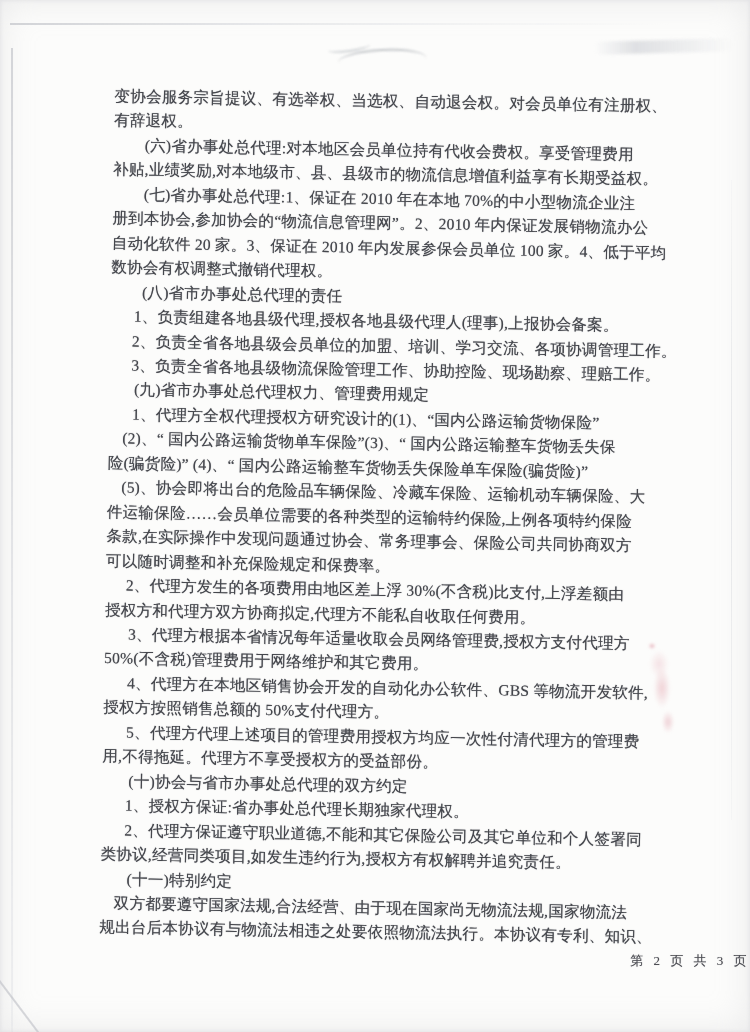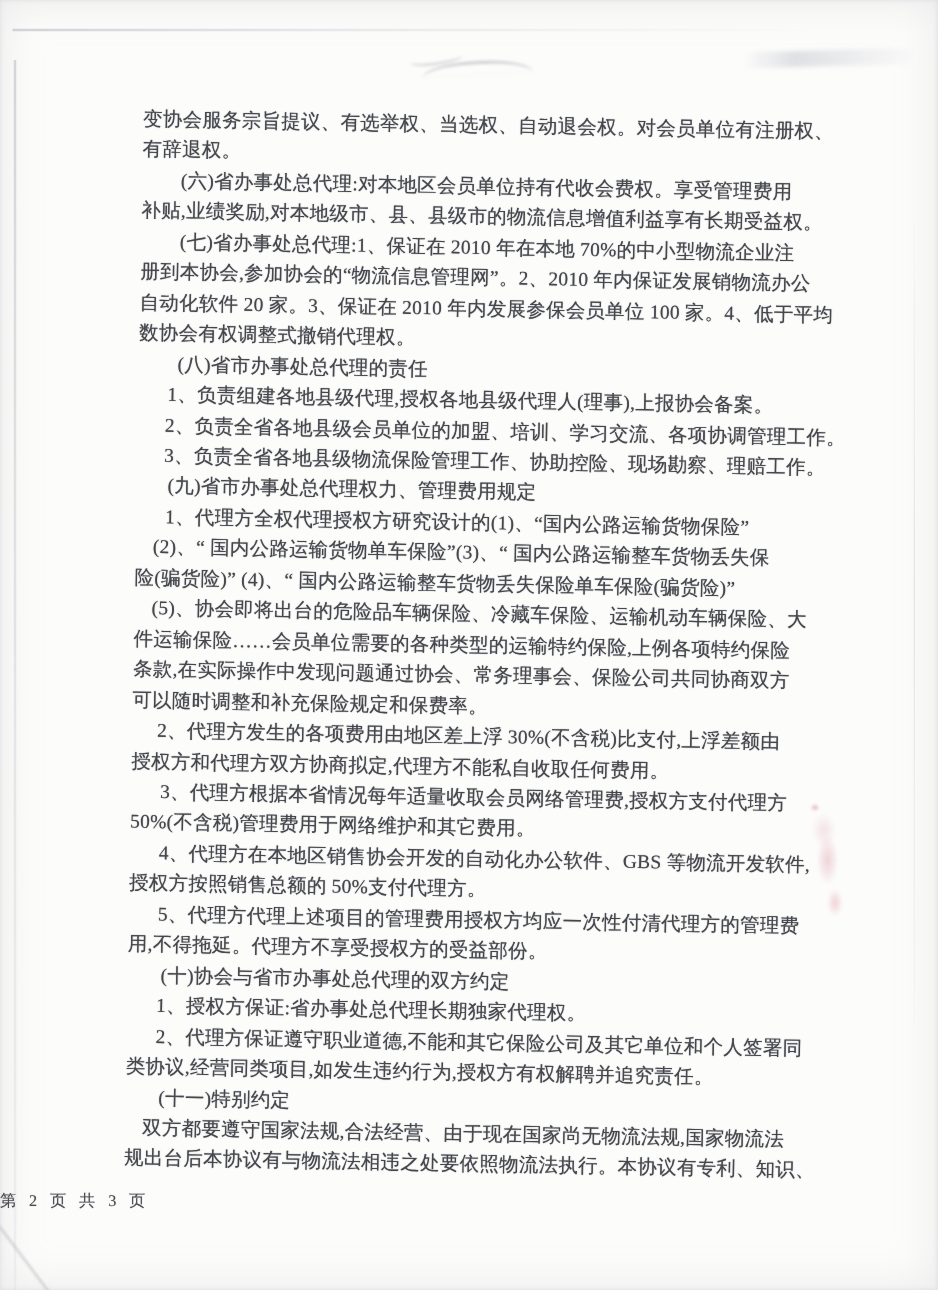--- a/index.html
+++ b/index.html
@@ -21,21 +21,21 @@
   }
   .line{
     line-height:24.45px;
     font-size:15.6px;
     letter-spacing:.2px;
     white-space:nowrap;
     text-shadow:0 0 .9px rgba(62,63,70,.65);
   }
   .footer{
     position:absolute;left:0;right:0;top:952px;
-    text-align:left;
+    text-align:right;
     font-size:13px;
     letter-spacing:3.5px;
     color:#4d4e54;
     text-shadow:0 0 .8px rgba(80,80,88,.5);
   }
   
   .edge-top-line{
     position:absolute;left:10px;top:23px;width:660px;height:2px;
     background:linear-gradient(to right,rgba(196,198,203,.75),rgba(212,214,219,.5) 40%,rgba(224,226,230,.28) 72%,rgba(230,232,236,0));
     filter:blur(.6px);

